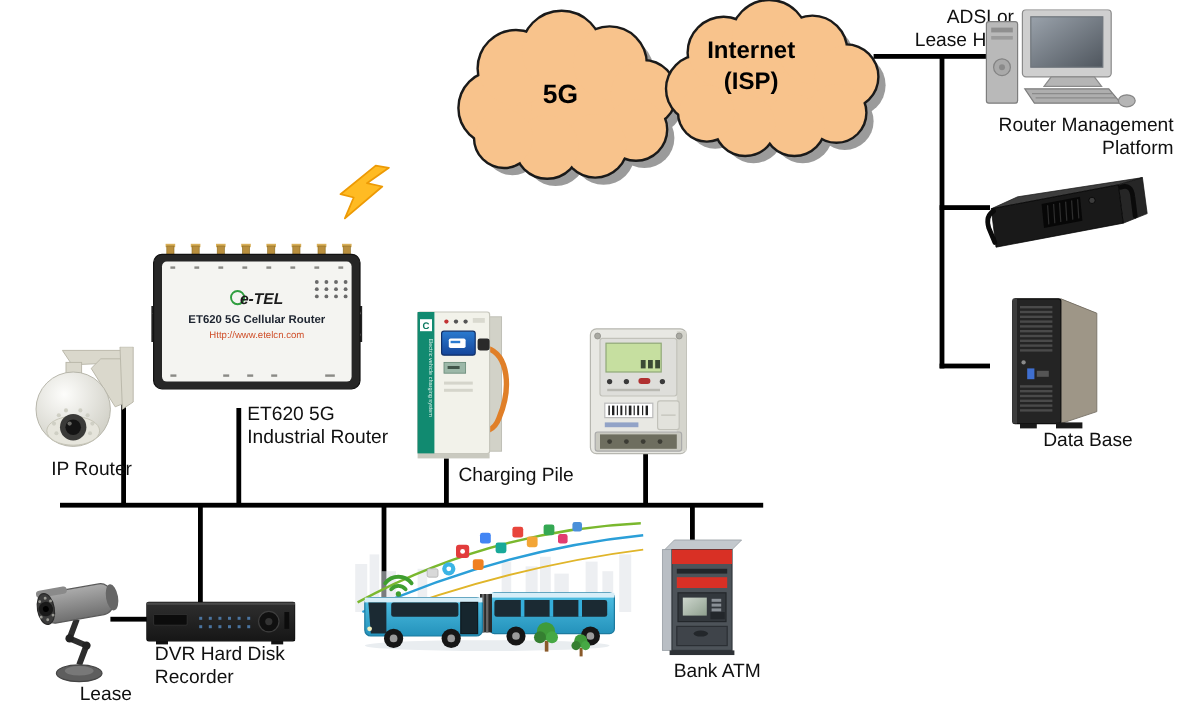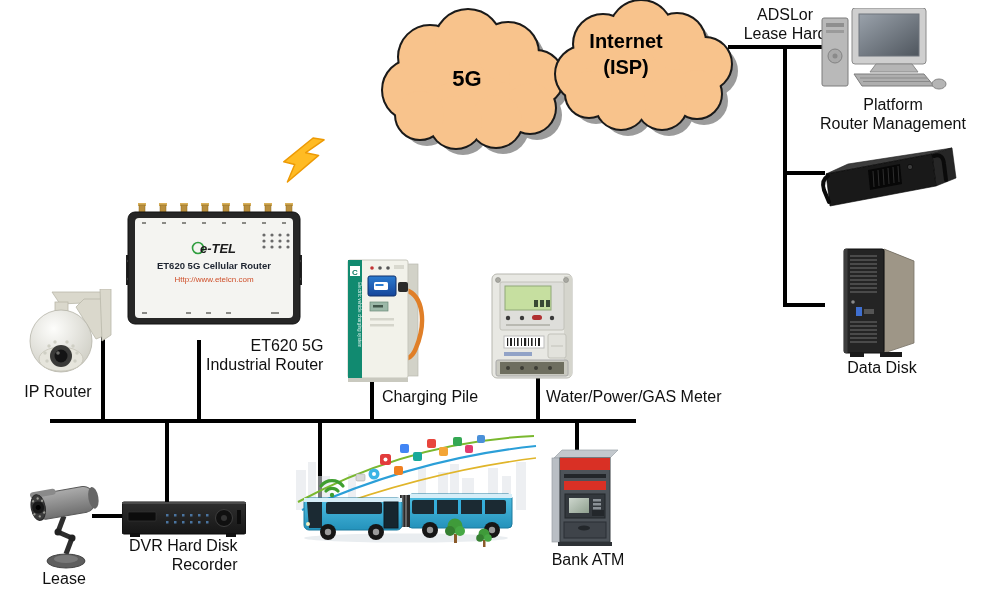--- a/index.html
+++ b/index.html
@@ -4,22 +4,22 @@
 <style>
   :root{
     --cloud-fill:#F8C38C; --cloud-stroke:#1a1a1a; --cloud-shadow:#9b9b9b;
     --connector:#000000; --lightning-fill:#FFBB23; --lightning-stroke:#ED9A05;
     --bus-blue:#35AEDB; --charge-green:#118A70; --atm-red:#D93025;
   }
   html,body{margin:0;padding:0;background:#fff;}
   #stage{position:relative;width:986px;height:602px;background:#fff;overflow:hidden;
          font-family:"Liberation Sans","DejaVu Sans",sans-serif;color:#111;}
   .line{position:absolute;background:var(--connector);}
-  .lbl{position:absolute;font-size:16px;line-height:1.18;color:#101010;white-space:nowrap;text-align:right;}
-  .center{text-align:center;}
+  .lbl{position:absolute;font-size:16px;line-height:1.18;color:#101010;white-space:nowrap;}
+  .center{text-align:right;}
   svg{position:absolute;display:block;}
   text{font-family:"Liberation Sans","DejaVu Sans",sans-serif;}
 </style>
 </head>
 <body>
 
 <div id="stage">
 
   <div class="line" style="left:728px;top:45px;width:100px;height:4px"></div>
   <div class="line" style="left:783px;top:45px;width:4px;height:262px"></div>
@@ -104,22 +104,22 @@
     <circle cx="15" cy="48" r="2.5" fill="#8a8a8a"></circle>
     <rect x="32" y="0" width="74" height="56" rx="3" fill="#cfcfcf" stroke="#8a8a8a"></rect>
     <rect x="39" y="6" width="60" height="42" fill="url(#scr)" stroke="#6f757c"></rect>
     <polygon points="56,56 92,56 98,64 50,64" fill="#b5b5b5" stroke="#8a8a8a"></polygon>
     <polygon points="34,66 104,66 114,78 42,78" fill="#aeaeae" stroke="#7d7d7d"></polygon>
     <line x1="40" y1="70" x2="107" y2="70" stroke="#8a8a8a"></line>
     <line x1="43" y1="73.5" x2="110" y2="73.5" stroke="#8a8a8a"></line>
     <ellipse cx="119" cy="76" rx="7" ry="5" fill="#b5b5b5" stroke="#858585"></ellipse>
   </svg>
   <div class="lbl center" style="left:808px;top:96px;width:170px">
+    <div>Router Management</div>
     <div>Platform</div>
-    <div>Router Management</div>
   </div>
 
   <svg style="left:818px;top:140px" width="142" height="72" viewBox="0 0 142 72">
     <polygon points="8,34 30,24 134,8 114,14" fill="#3d3d3d" stroke="#1a1a1a" stroke-width="0.6"></polygon>
     <polygon points="114,14 134,8 138,38 118,46" fill="#262626" stroke="#111" stroke-width="0.6"></polygon>
     <polygon points="8,34 114,14 118,46 12,66" fill="#191919" stroke="#000" stroke-width="0.6"></polygon>
     <polygon points="50,30 82,24 84,44 52,50" fill="#070707"></polygon>
     <g stroke="#2e2e2e" stroke-width="1">
       <line x1="55" y1="31" x2="56" y2="47"></line>
         <line x1="60" y1="30" x2="61" y2="46"></line>
@@ -157,21 +157,21 @@
       <rect x="14" y="74" width="27" height="2"></rect>
         <rect x="14" y="78" width="27" height="2"></rect>
       <rect x="14" y="82" width="27" height="2"></rect>
         <rect x="14" y="86" width="27" height="2"></rect>
       <rect x="14" y="90" width="27" height="2"></rect>
         <rect x="14" y="94" width="27" height="2"></rect>
     </g>
     <rect x="14" y="106" width="14" height="4" fill="#1a1a1a"></rect>
     <rect x="44" y="105" width="22" height="5" fill="#1a1a1a"></rect>
   </svg>
-  <div class="lbl center" style="left:820px;top:359px;width:124px">Data Disk</div>
+  <div class="lbl center" style="left:820px;top:359px;width:124px">Data Base</div>
 
   <svg style="left:126px;top:203px" width="176" height="131" viewBox="0 0 176 131">
     <g>
       <g transform="translate(12,0)">
           <rect width="8" height="3" fill="#d9b05a"></rect>
           <rect x="1" y="2" width="6" height="8" fill="#b98f3e" stroke="#8a6a20" stroke-width="0.5"></rect>
         </g>
       <g transform="translate(33,0)">
           <rect width="8" height="3" fill="#d9b05a"></rect>
           <rect x="1" y="2" width="6" height="8" fill="#b98f3e" stroke="#8a6a20" stroke-width="0.5"></rect>
@@ -340,21 +340,20 @@
     <rect x="16" y="80" width="28" height="4" fill="#4a6ab0" opacity="0.55"></rect>
     <rect x="60" y="62" width="18" height="24" rx="2" fill="#e2e2dc" stroke="#c2c2ba"></rect>
     <line x1="63" y1="74" x2="75" y2="74" stroke="#c2c2ba"></line>
     <rect x="8" y="88" width="72" height="16" rx="2" fill="#c9c9c0" stroke="#aaa"></rect>
     <rect x="12" y="90" width="64" height="12" fill="#6e6e5f"></rect>
     <circle cx="20" cy="96" r="2" fill="#3c3c34"></circle>
       <circle cx="34" cy="96" r="2" fill="#3c3c34"></circle>
     <circle cx="48" cy="96" r="2" fill="#3c3c34"></circle>
       <circle cx="62" cy="96" r="2" fill="#3c3c34"></circle>
   </svg>
-  <div class="lbl" style="left:546px;top:388px">Water/Power/GAS Meter</div>
 
   <svg style="left:24px;top:474px" width="84" height="102" viewBox="0 0 84 102">
     <defs>
       <linearGradient id="cambody" x1="0" y1="0" x2="0" y2="1">
         <stop offset="0" stop-color="#ababab"></stop>
           <stop offset="1" stop-color="#6f6f6f"></stop>
       </linearGradient>
     </defs>
     <path d="M40,42 L34,58 L48,64 L42,80" fill="none" stroke="#2e2e2e" stroke-width="5"></path>
     <circle cx="34" cy="58" r="3.5" fill="#222"></circle>

